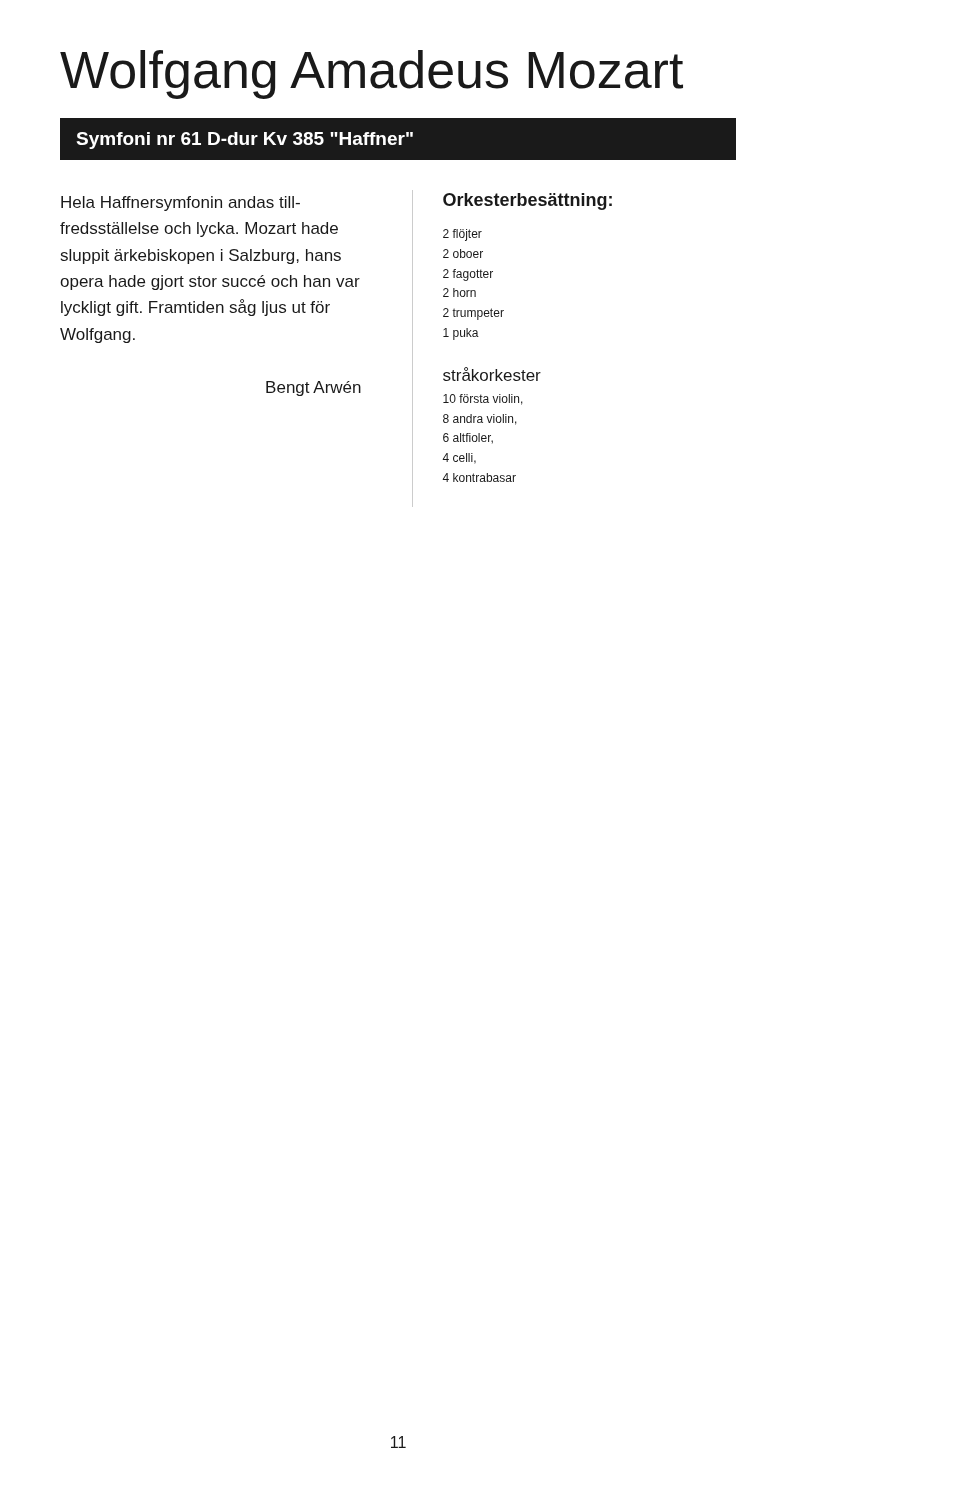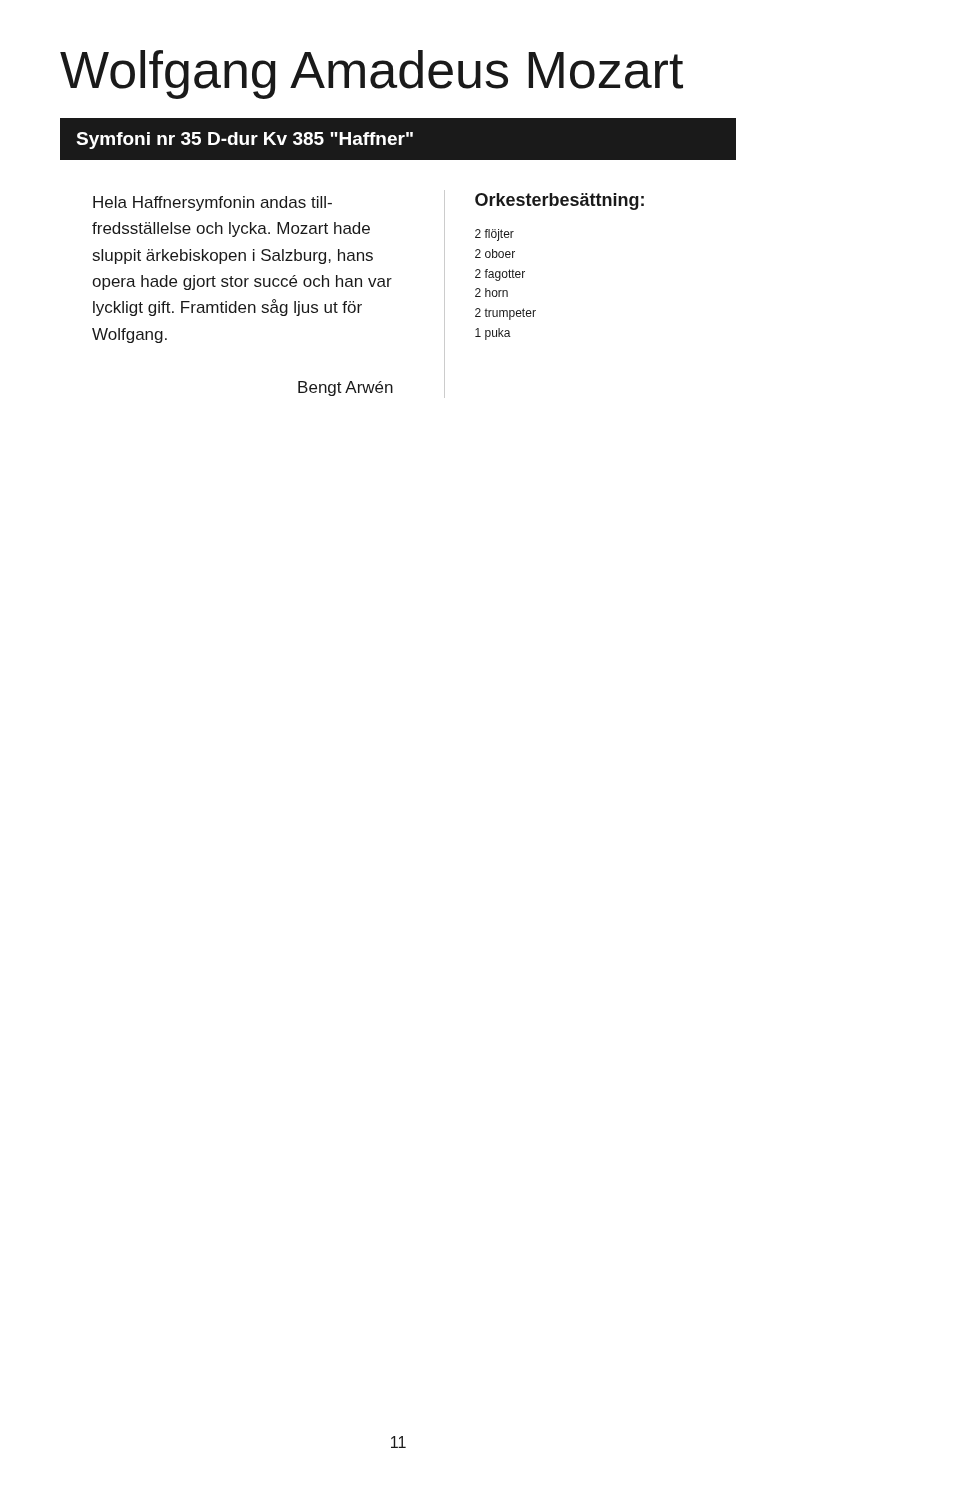--- a/index.html
+++ b/index.html
@@ -45,21 +45,20 @@
 
     .content-area {
       display: flex;
       flex-direction: row;
       gap: 0;
     }
 
     .left-column {
       flex: 0 0 52%;
       padding-right: 30px;
-      margin-left: 32px;
     }
 
     .divider {
       width: 1px;
       background-color: #cccccc;
       margin-right: 30px;
       flex-shrink: 0;
     }
 
     .right-column {
@@ -126,21 +125,21 @@
     }
   </style>
 </head>
 <body>
 
 <div class="page">
 
   <h1 class="page-title">Wolfgang Amadeus Mozart</h1>
 
   <div class="subtitle-bar">
-    <span>Symfoni nr 35 D-dur Kv 385 "Haffner"</span>
+    <span>Symfoni nr 61 D-dur Kv 385 "Haffner"</span>
   </div>
 
   <div class="content-area">
 
     <div class="left-column">
       <p class="left-text">Hela Haffnersymfonin andas till-fredsställelse och lycka. Mozart hade sluppit ärkebiskopen i Salzburg, hans opera hade gjort stor succé och han var lyckligt gift. Framtiden såg ljus ut för Wolfgang.</p>
       <div class="author-line">Bengt Arwén</div>
     </div>
 
     <div class="divider"></div>
@@ -151,19 +150,29 @@
 
       <ul class="orchestra-list">
       <li>2 flöjter</li>
           <li>2 oboer</li>
           <li>2 fagotter</li>
           <li>2 horn</li>
           <li>2 trumpeter</li>
           <li>1 puka</li>
         </ul>
 
+      <div class="strings-section">
+        <span class="strings-title">stråkorkester</span>
+        <ul class="orchestra-list">
+        <li>10 första violin,</li>
+            <li>8 andra violin,</li>
+            <li>6 altfioler,</li>
+            <li>4 celli,</li>
+            <li>4 kontrabasar</li>
+          </ul>
+      </div>
 
     </div>
   </div>
 
   <div class="page-number">11</div>
 
 </div>
 
 </body></html>

